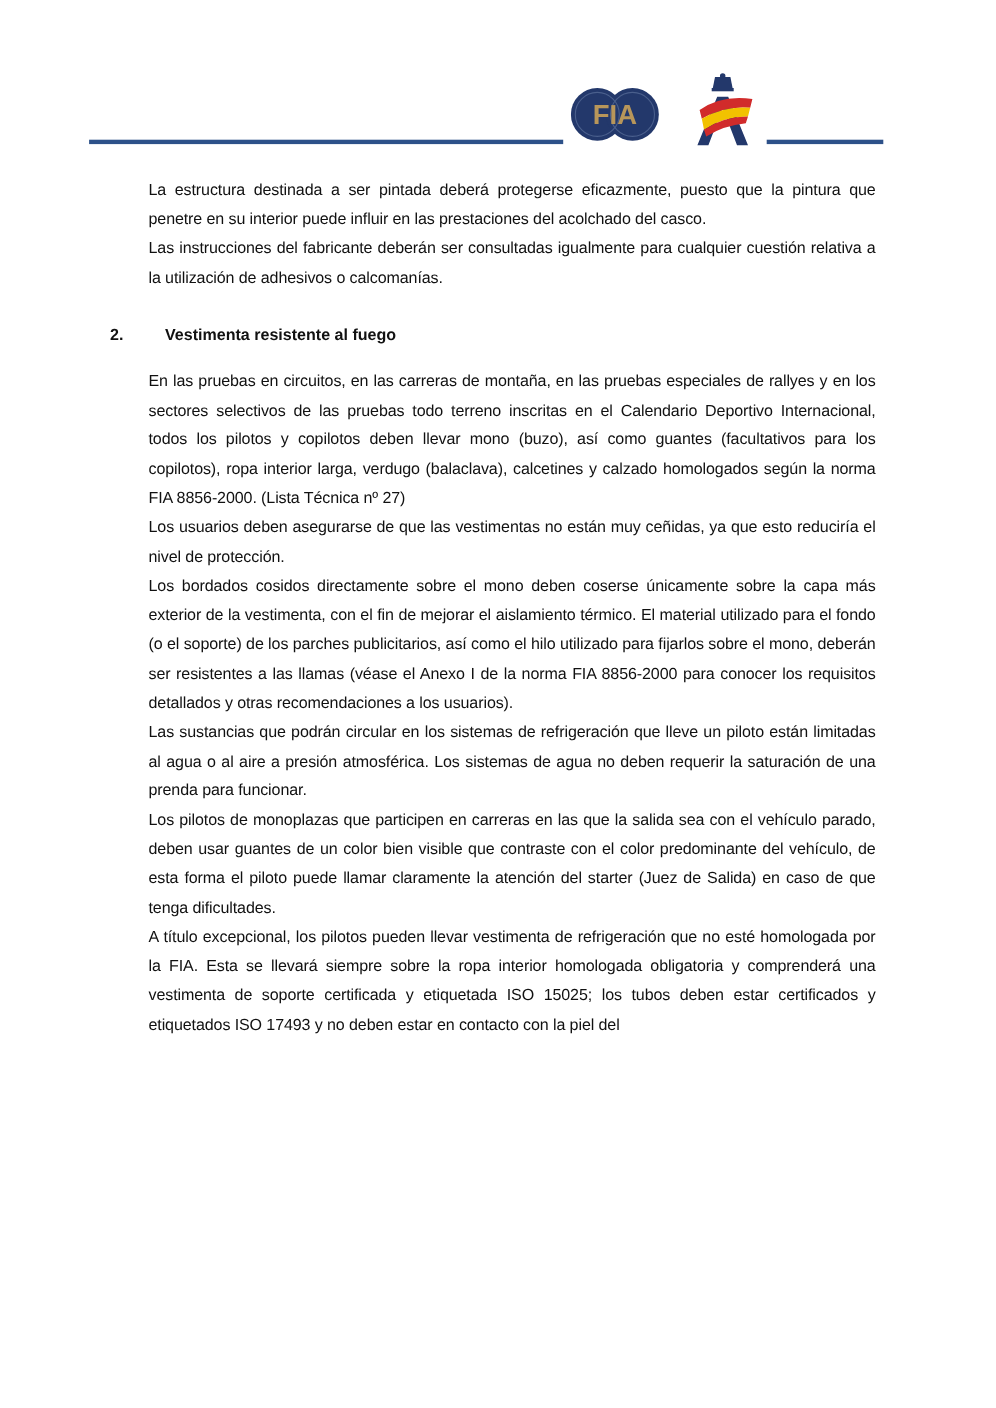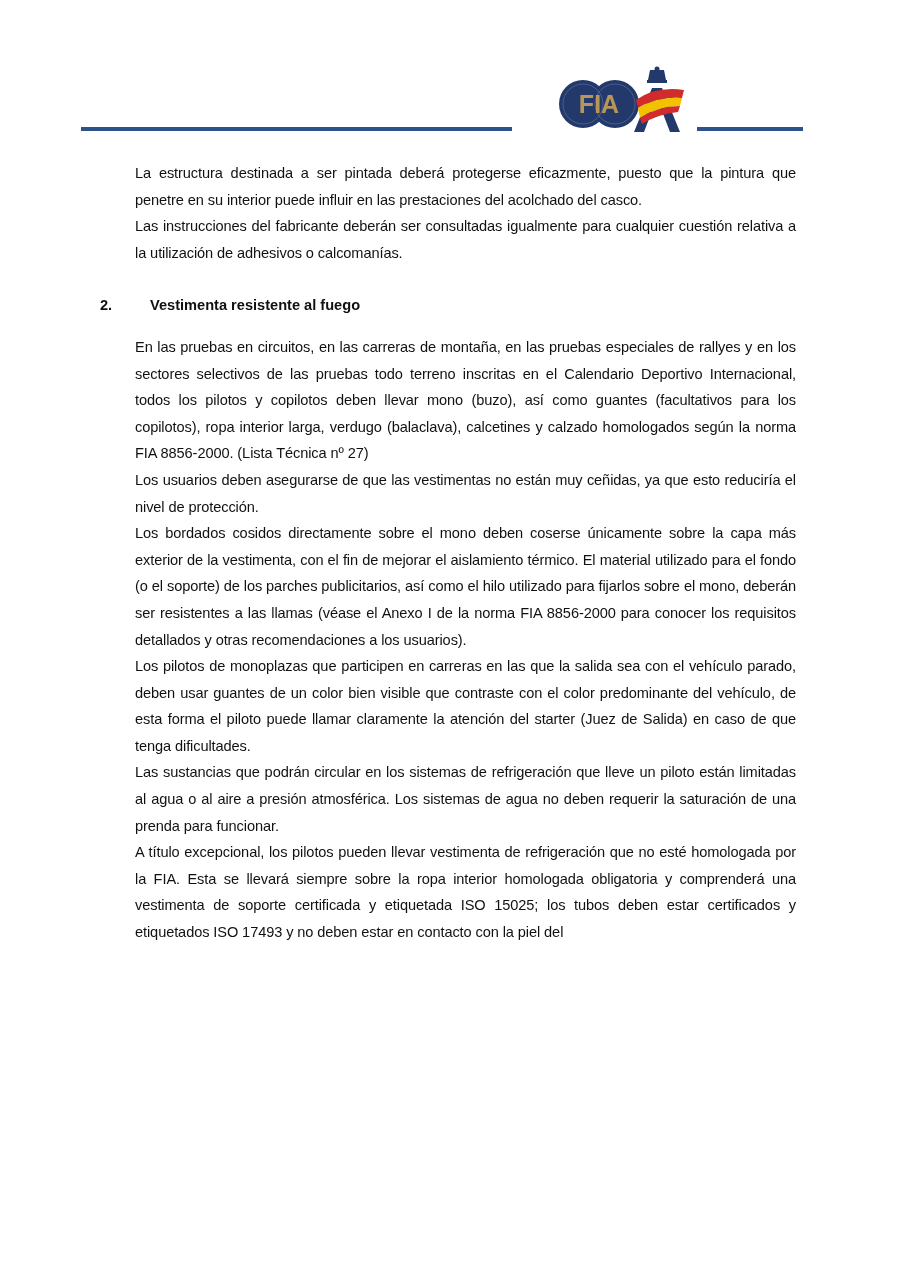--- a/index.html
+++ b/index.html
@@ -12,21 +12,21 @@
   .section { position:relative; margin-top:26px; }
   .sec-num { position:absolute; left:-35px; top:0; font-weight:bold; font-size:14.6px; line-height:26.6px; }
   .sec-title { font-weight:bold; font-size:14.6px; line-height:26.6px; margin:15px; }
 </style>
 </head>
 <body>
 
 <div class="rule" style="left:81px; top:127px; width:431px;"></div>
 <div class="rule" style="left:697px; top:127px; width:106px;"></div>
 
-<div class="logo" style="left:559px; top:76px; width:80px; height:56px;">
+<div class="logo" style="left:519px; top:76px; width:80px; height:56px;">
   <svg width="80" height="56" viewBox="0 0 80 56">
     <circle cx="24" cy="28" r="24" fill="#23386b"></circle>
     <circle cx="56" cy="28" r="24" fill="#23386b"></circle>
     <circle cx="24" cy="28" r="20" fill="none" stroke="#4a5f8c" stroke-width="1"></circle>
     <circle cx="56" cy="28" r="20" fill="none" stroke="#4a5f8c" stroke-width="1"></circle>
     <text x="40" y="37" text-anchor="middle" font-family="Liberation Sans, sans-serif" font-weight="bold" font-size="25" fill="#b8965a">FIA</text>
   </svg>
 </div>
 
 <div class="logo" style="left:626px; top:66px; width:62px; height:68px;">
@@ -47,17 +47,17 @@
 <div class="content">
   <p class="para">La estructura destinada a ser pintada deberá protegerse eficazmente, puesto que la pintura que penetre en su interior puede influir en las prestaciones del acolchado del casco.</p>
   <p class="para">Las instrucciones del fabricante deberán ser consultadas igualmente para cualquier cuestión relativa a la utilización de adhesivos o calcomanías.</p>
 
   <div class="section">
     <span class="sec-num">2.</span>
     <p class="sec-title">Vestimenta resistente al fuego</p>
     <p class="para">En las pruebas en circuitos, en las carreras de montaña, en las pruebas especiales de rallyes y en los sectores selectivos de las pruebas todo terreno inscritas en el Calendario Deportivo Internacional, todos los pilotos y copilotos deben llevar mono (buzo), así como guantes (facultativos para los copilotos), ropa interior larga, verdugo (balaclava), calcetines y calzado homologados según la norma FIA 8856-2000. (Lista Técnica nº 27)</p>
     <p class="para">Los usuarios deben asegurarse de que las vestimentas no están muy ceñidas, ya que esto reduciría el nivel de protección.</p>
     <p class="para">Los bordados cosidos directamente sobre el mono deben coserse únicamente sobre la capa más exterior de la vestimenta, con el fin de mejorar el aislamiento térmico. El material utilizado para el fondo (o el soporte) de los parches publicitarios, así como el hilo utilizado para fijarlos sobre el mono, deberán ser resistentes a las llamas (véase el Anexo I de la norma FIA 8856-2000 para conocer los requisitos detallados y otras recomendaciones a los usuarios).</p>
+    <p class="para">Las sustancias que podrán circular en los sistemas de refrigeración que lleve un piloto están limitadas al agua o al aire a presión atmosférica. Los sistemas de agua no deben requerir la saturación de una prenda para funcionar.</p>
     <p class="para">Los pilotos de monoplazas que participen en carreras en las que la salida sea con el vehículo parado, deben usar guantes de un color bien visible que contraste con el color predominante del vehículo, de esta forma el piloto puede llamar claramente la atención del starter (Juez de Salida) en caso de que tenga dificultades.</p>
-    <p class="para">Las sustancias que podrán circular en los sistemas de refrigeración que lleve un piloto están limitadas al agua o al aire a presión atmosférica. Los sistemas de agua no deben requerir la saturación de una prenda para funcionar.</p>
     <p class="para">A título excepcional, los pilotos pueden llevar vestimenta de refrigeración que no esté homologada por la FIA. Esta se llevará siempre sobre la ropa interior homologada obligatoria y comprenderá una vestimenta de soporte certificada y etiquetada ISO 15025; los tubos deben estar certificados y etiquetados ISO 17493 y no deben estar en contacto con la piel del</p>
   </div>
 </div>
 
 </body></html>

